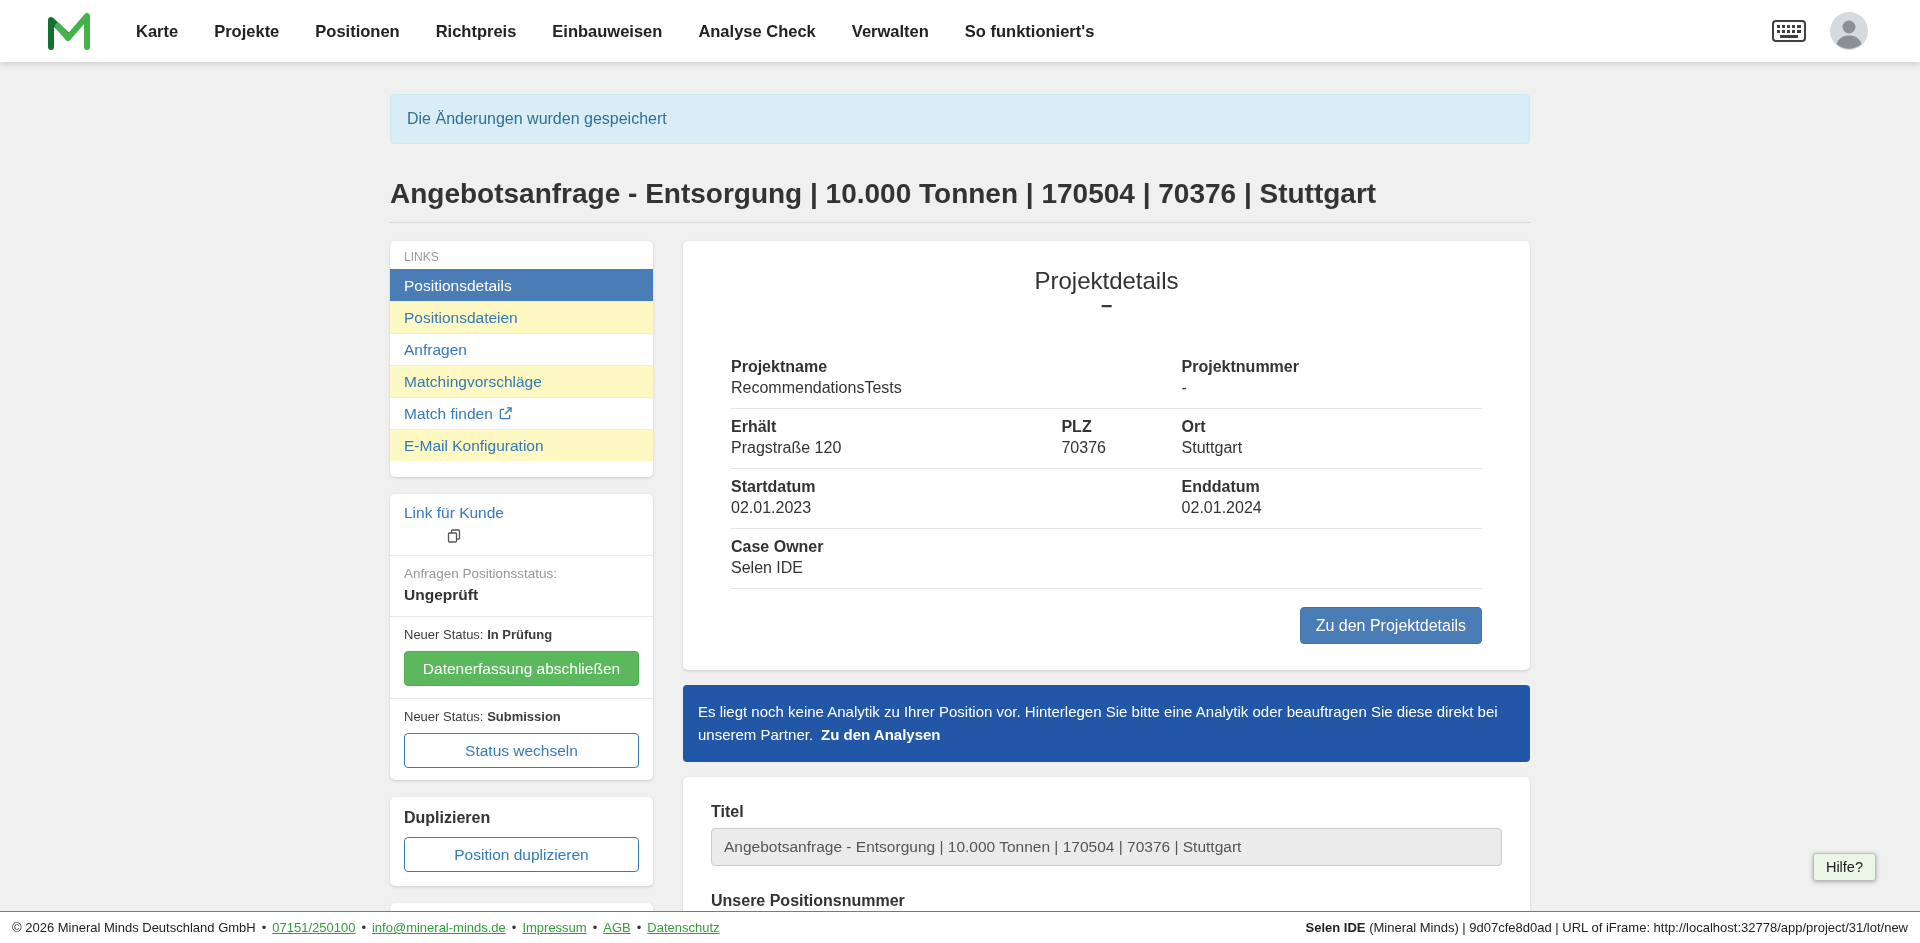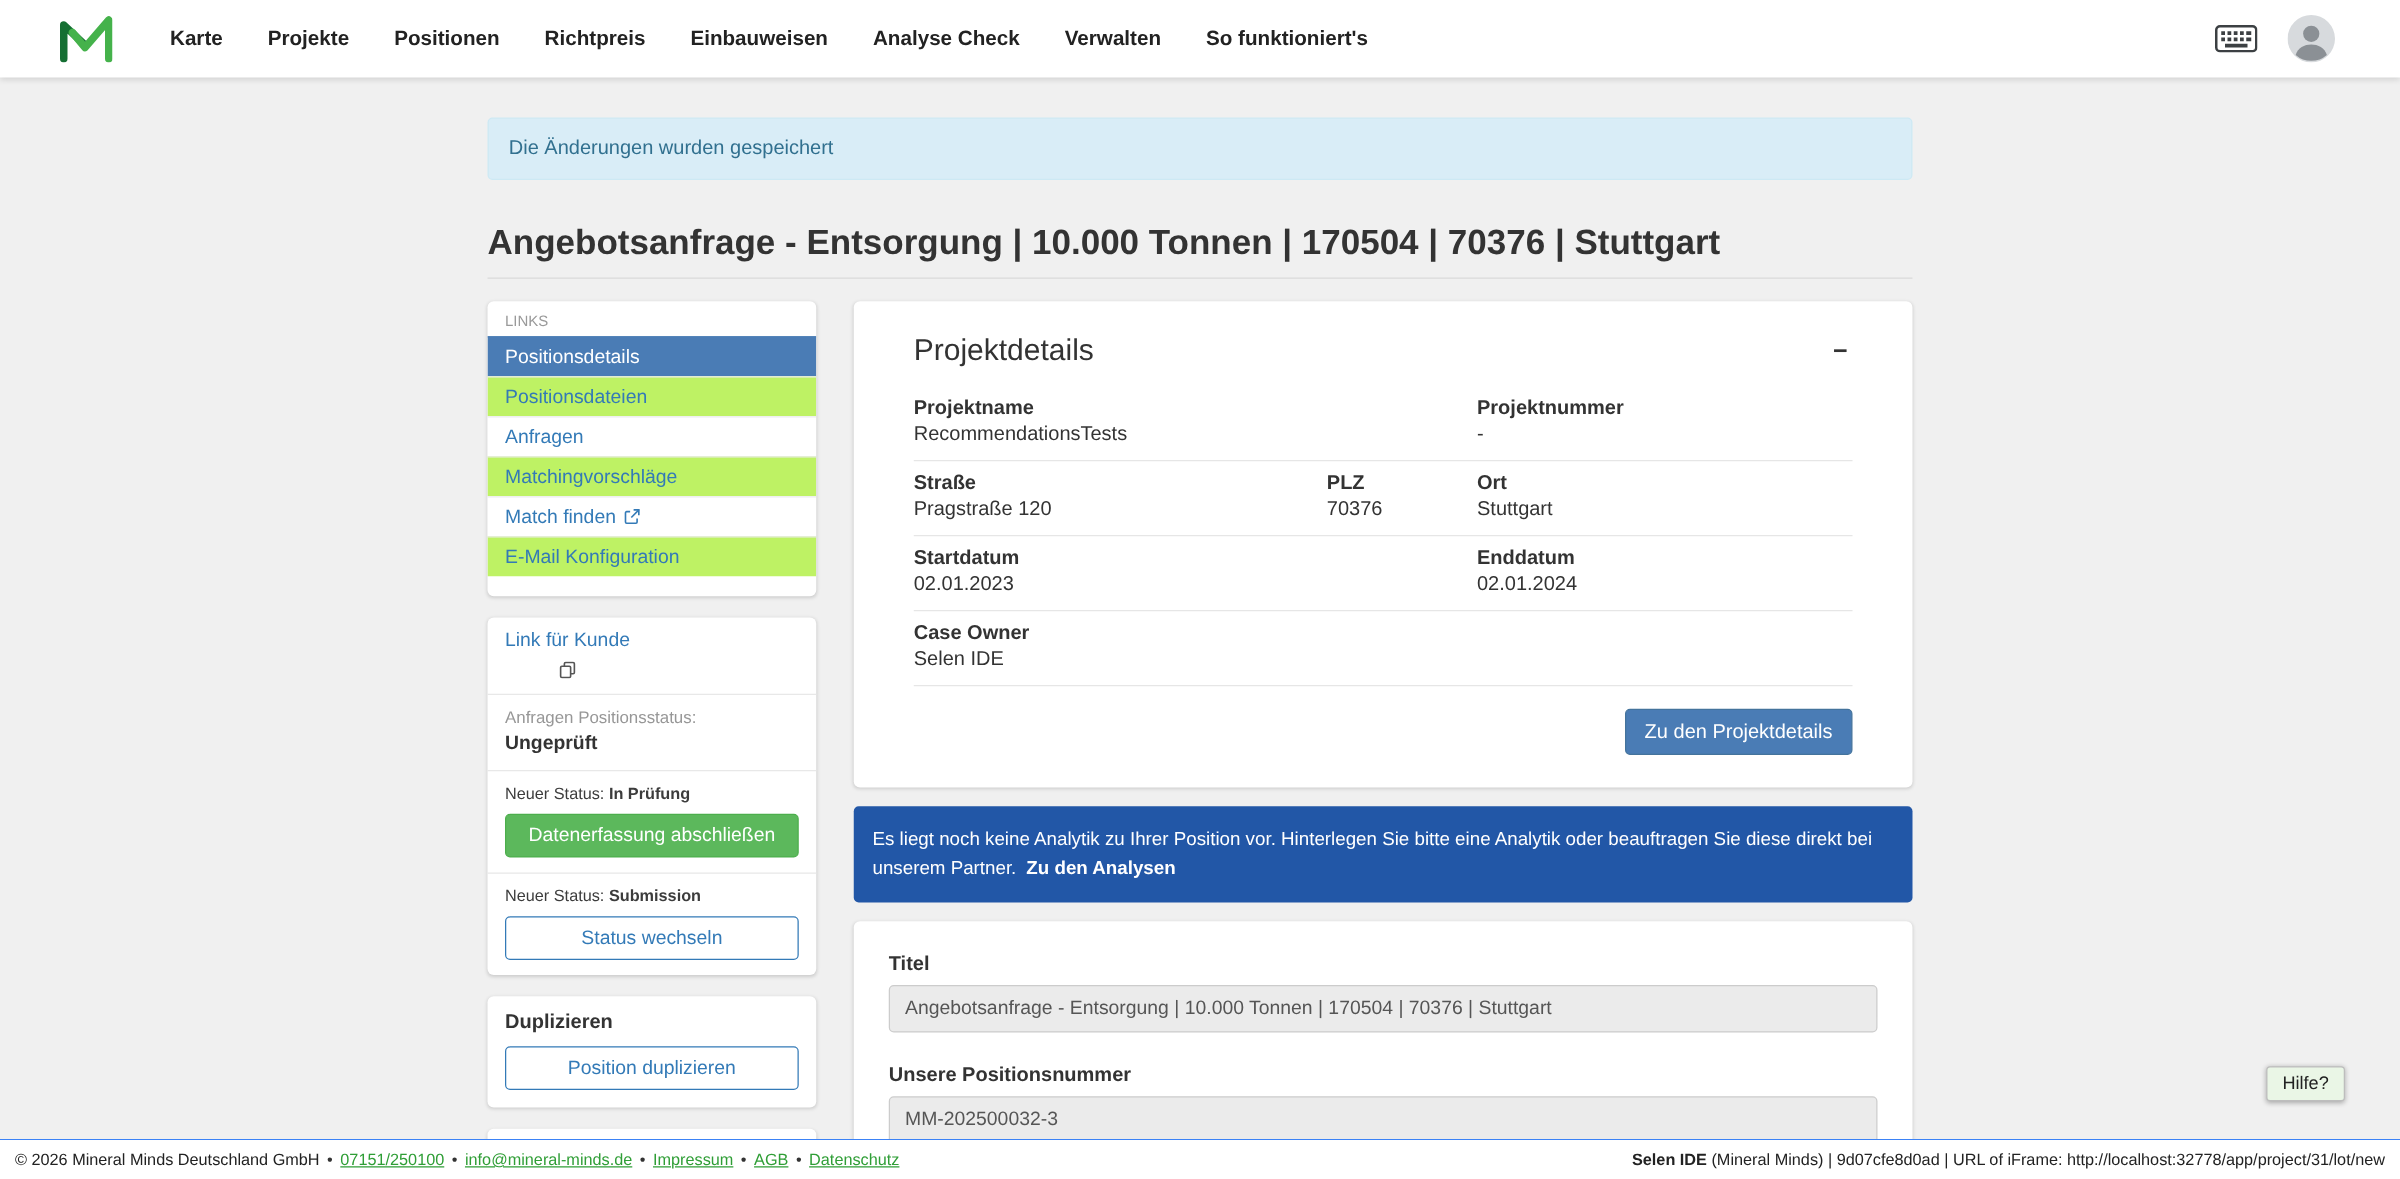--- a/index.html
+++ b/index.html
@@ -39,21 +39,21 @@
   .card { background: #fff; border-radius: 5px; box-shadow: 0 1px 3px rgba(0,0,0,.15); }
   
   .menu-card { overflow: hidden; padding-bottom: 16px; }
   .links-header { font-size: 12px; color: #9a9a9a; padding: 9px 14px 5px; }
   .menu-item {
     display: flex; align-items: center; gap: 6px;
     padding: 6px 14px; font-size: 15.5px; line-height: 19px;
     color: #337ab7; text-decoration: none; cursor: pointer;
     border-top: 1px solid #ececec; background: #fff;
   }
-  .menu-item.striped { background: #bef264; }
+  .menu-item.striped { background: #fef9c3; }
   .menu-item.active { background: #4a7cb5; color: #fff; border-top-color: #4a7cb5; }
   
   .section { padding: 10px 14px 12px; }
   .section + .section { border-top: 1px solid #e8e8e8; }
   .inline-link { color: #337ab7; font-size: 15.5px; text-decoration: none; cursor: pointer; display: inline-flex; align-items: center; gap: 7px; flex-direction: column; }
   .muted-label { color: #979797; font-size: 13.5px; margin-bottom: 5px; }
   .status-strong { font-weight: 700; font-size: 15.5px; color: #333; }
   .status-line { font-size: 13px; color: #3c3c3c; margin-bottom: 9px; }
   .status-line b { font-weight: 700; }
   .btn {
@@ -65,21 +65,21 @@
   .btn-green { background: #5cb85c; border-color: #4cae4c; color: #fff; }
   .btn-outline-blue { border-color: #337ab7; color: #337ab7; }
   .btn-outline-red { border-color: #d9534f; color: #d9534f; }
   .btn-blue { display: inline-block; width: auto; background: #4a7cb5; border-color: #44739c; color: #fff; font-size: 16px; padding: 8px 15px; }
   .small-card { padding: 12px 14px 14px; }
   .card-title { font-weight: 700; font-size: 16px; color: #333; margin-bottom: 10px; }
   .caret { display: inline-block; width: 0; height: 0; margin-left: 7px; vertical-align: middle;
            border-left: 5px solid transparent; border-right: 5px solid transparent; border-top: 5px solid currentColor; }
   
   .project-card { padding: 26px 48px 26px; }
-  .project-head { display: flex; justify-content: space-between; align-items: center; margin-bottom: 14px; }
+  .project-head { display: flex; justify-content: space-between; align-items: center; margin-bottom: 31px; flex-direction: column; }
   .project-head h2 { font-size: 24px; font-weight: 400; color: #333; margin: 0; }
   .collapse-btn { background: none; border: none; font-size: 20px; font-weight: 700; color: #333; cursor: pointer; padding: 0 4px; }
   .prow { display: grid; grid-template-columns: 44% 16% 40%; border-bottom: 1px solid #e6e6e6; padding: 9px 0 11px; }
   .pcell.c3 { grid-column: 3; }
   .plabel { font-weight: 700; font-size: 16px; color: #333; margin-bottom: 3px; }
   .pvalue { font-size: 16px; color: #333; }
   .project-footer { display: flex; justify-content: flex-end; margin-top: 18px; }
   
   .banner {
     background: #2257a7; color: #fff; border-radius: 4px;
@@ -244,21 +244,21 @@
             <div class="plabel">Projektname</div>
             <div class="pvalue">RecommendationsTests</div>
           </div>
           <div class="pcell c3">
             <div class="plabel">Projektnummer</div>
             <div class="pvalue">-</div>
           </div>
         </div>
         <div class="prow">
           <div class="pcell">
-            <div class="plabel">Straße</div>
+            <div class="plabel">Erhält</div>
             <div class="pvalue">Pragstraße 120</div>
           </div>
           <div class="pcell">
             <div class="plabel">PLZ</div>
             <div class="pvalue">70376</div>
           </div>
           <div class="pcell">
             <div class="plabel">Ort</div>
             <div class="pvalue">Stuttgart</div>
           </div>

